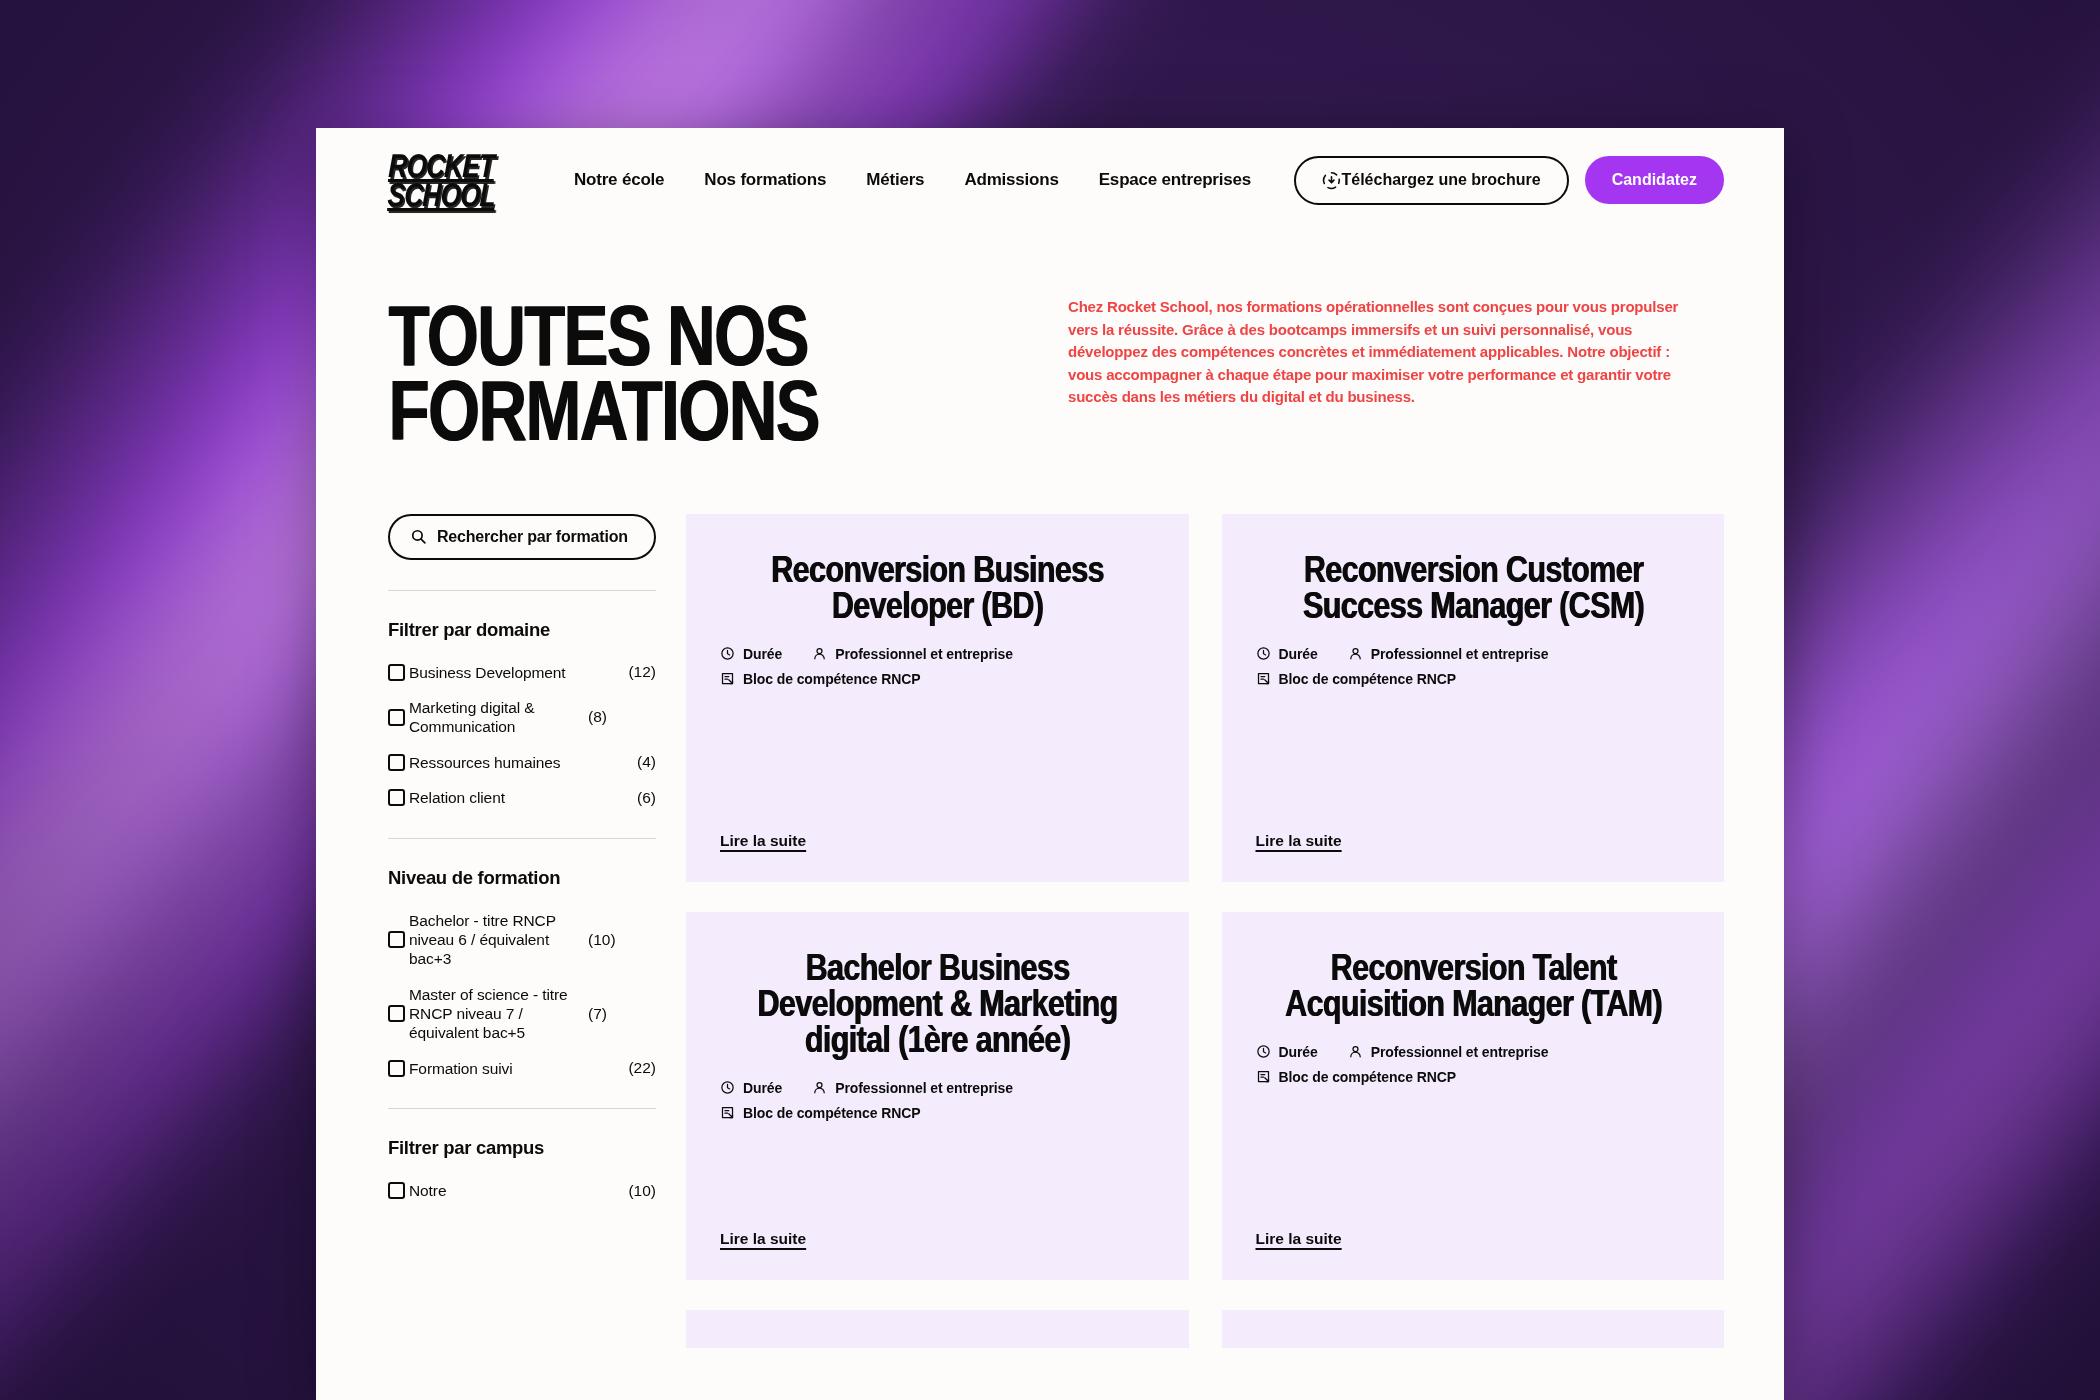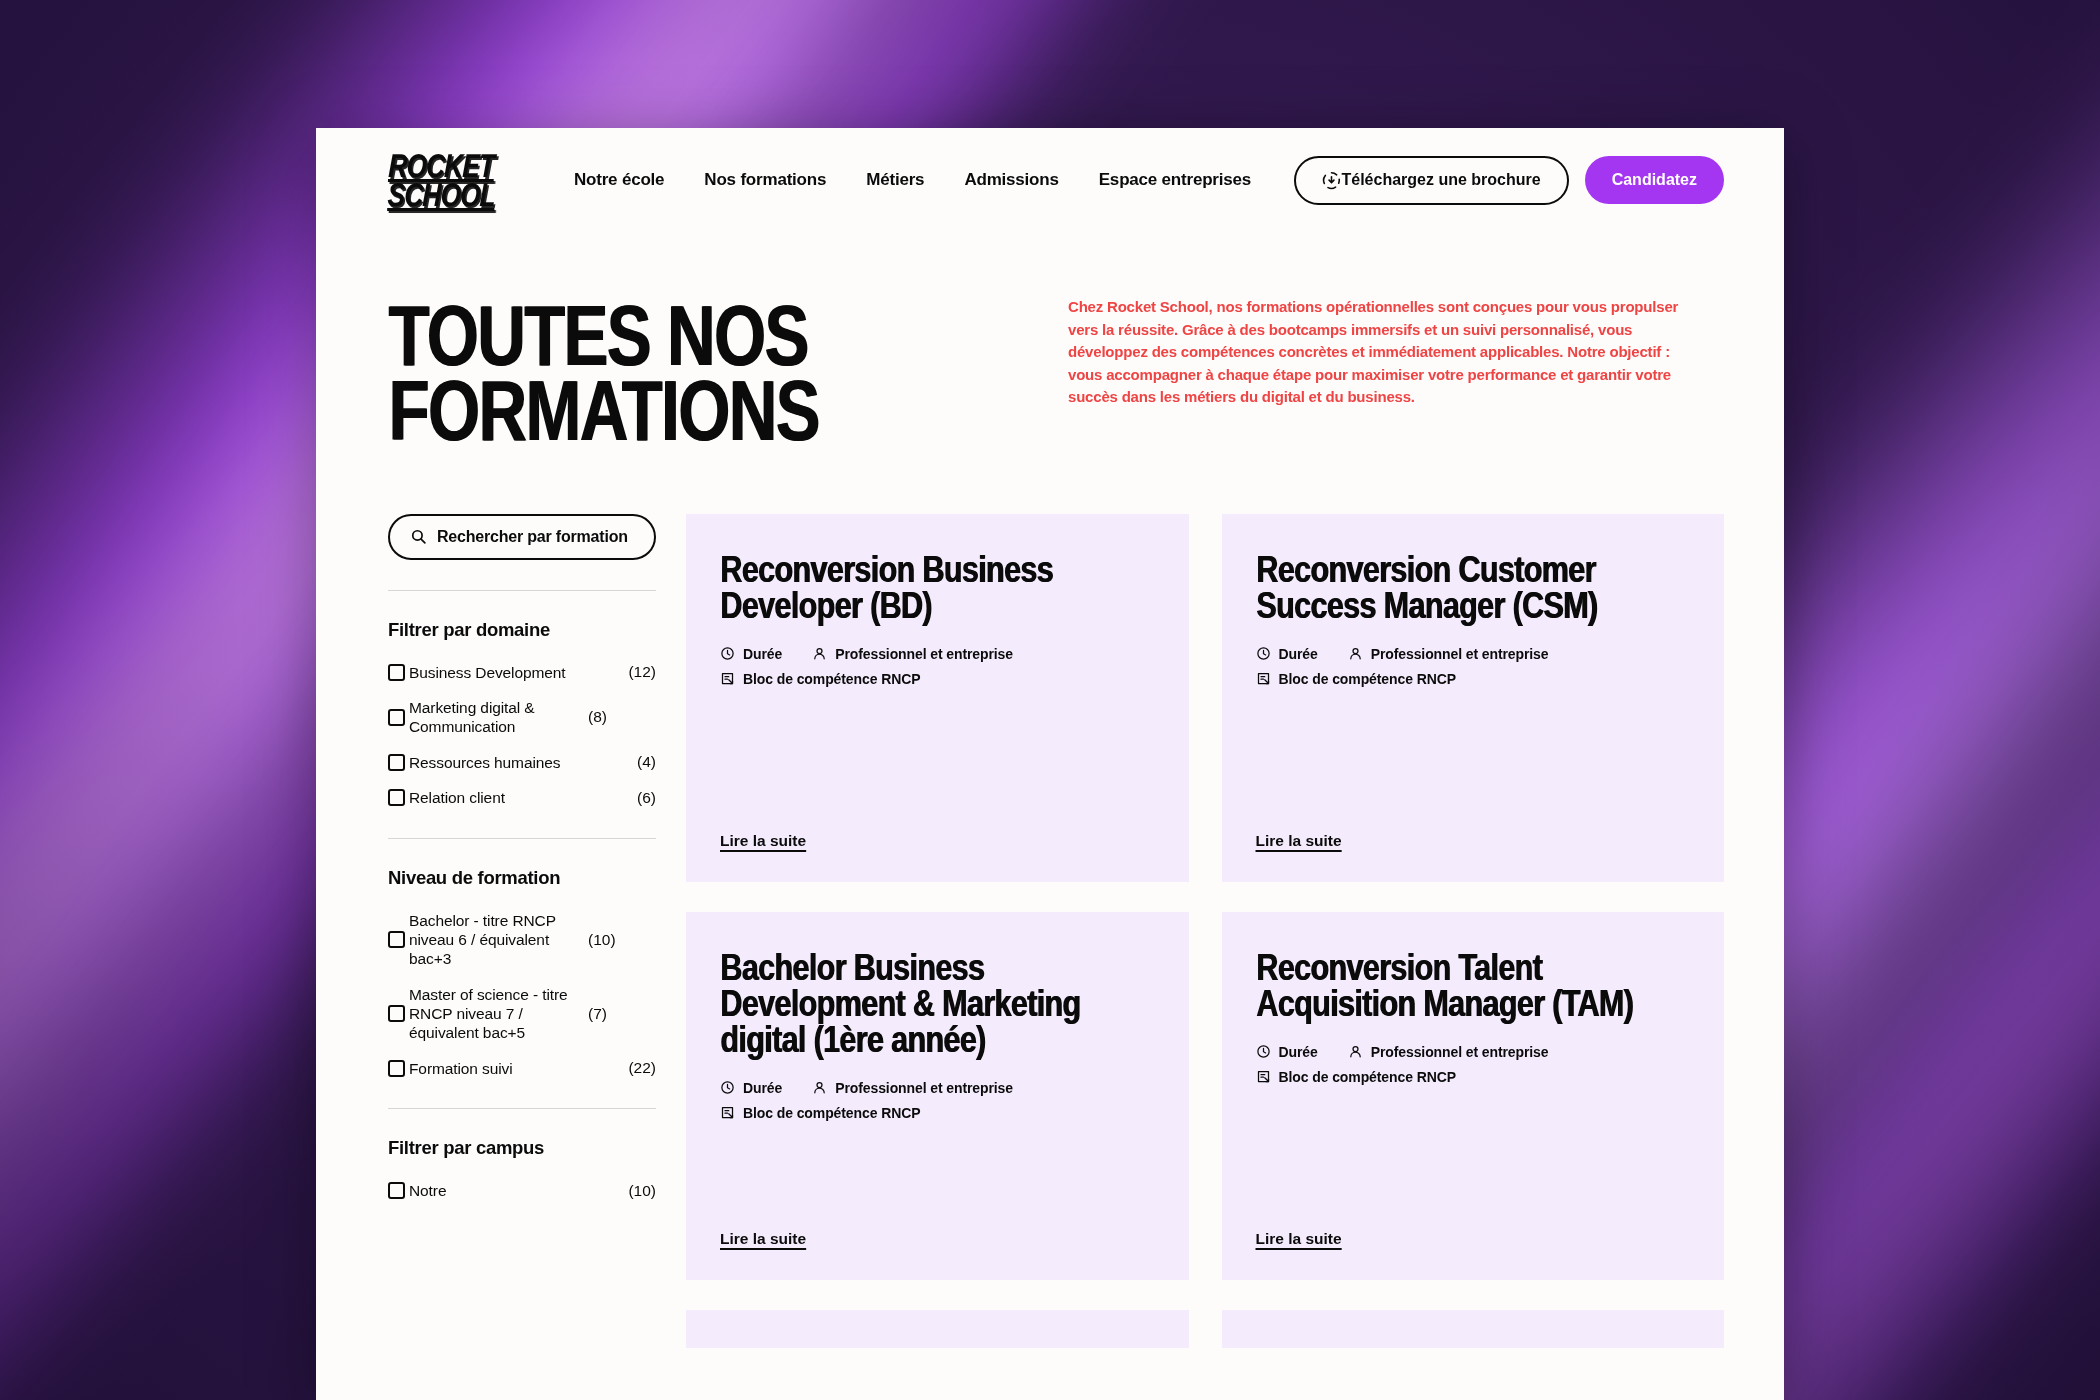--- a/index.html
+++ b/index.html
@@ -206,20 +206,21 @@
     grid-template-columns: 1fr 1fr;
     gap: 30px 33px;
     align-content: start;
   }
   .course-card {
     background: #f4ebfd;
     padding: 38px 34px 0 34px;
     min-height: 368px;
     display: flex;
     flex-direction: column;
+    text-align: center;
   }
   .course-title {
     font-family: "Liberation Sans", sans-serif;
     font-weight: 700;
     font-size: 36px;
     line-height: 1.0;
     letter-spacing: -.8px;
     color: #0b0b0b;
     transform: scaleX(.85);
     transform-origin: left top;

